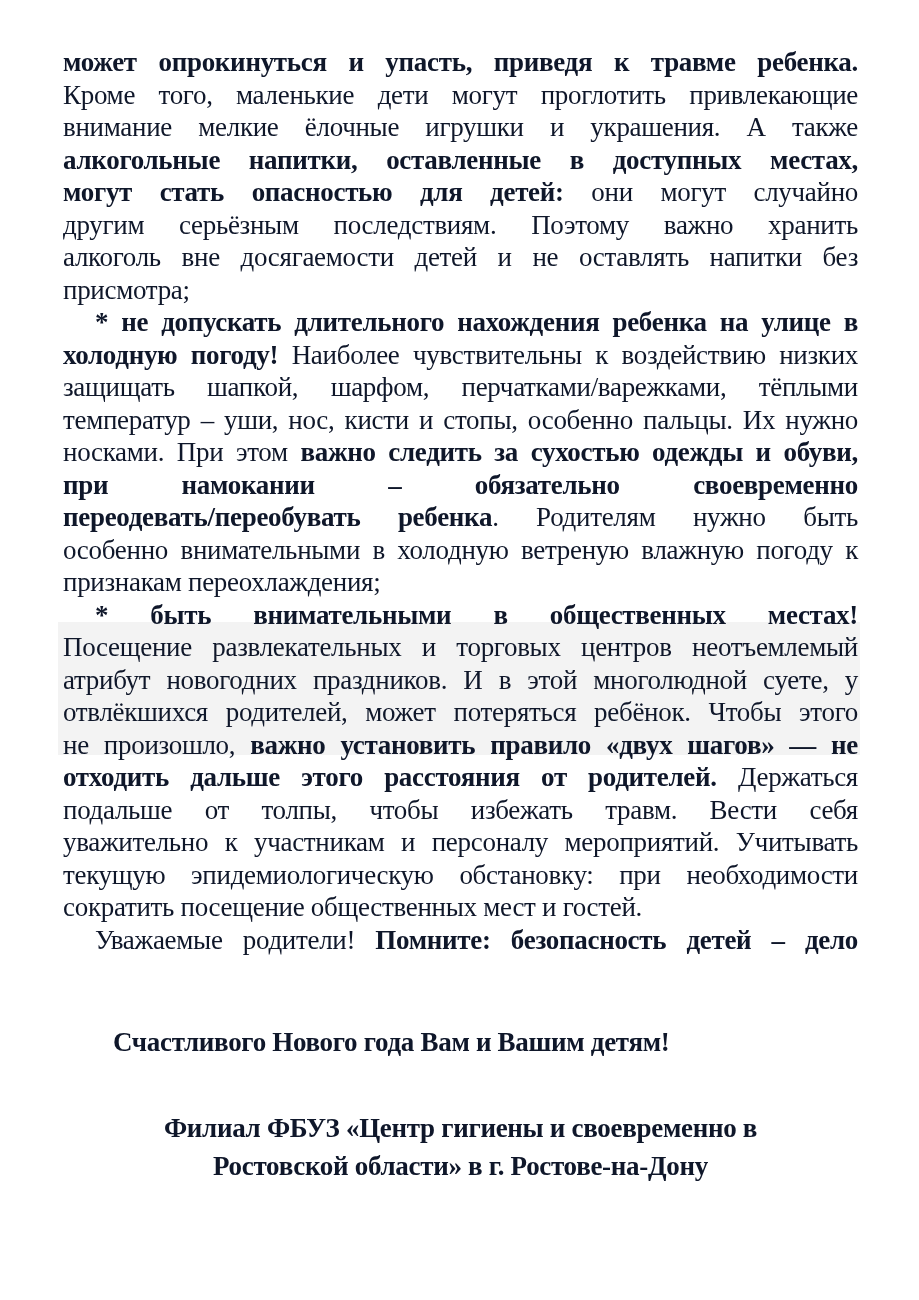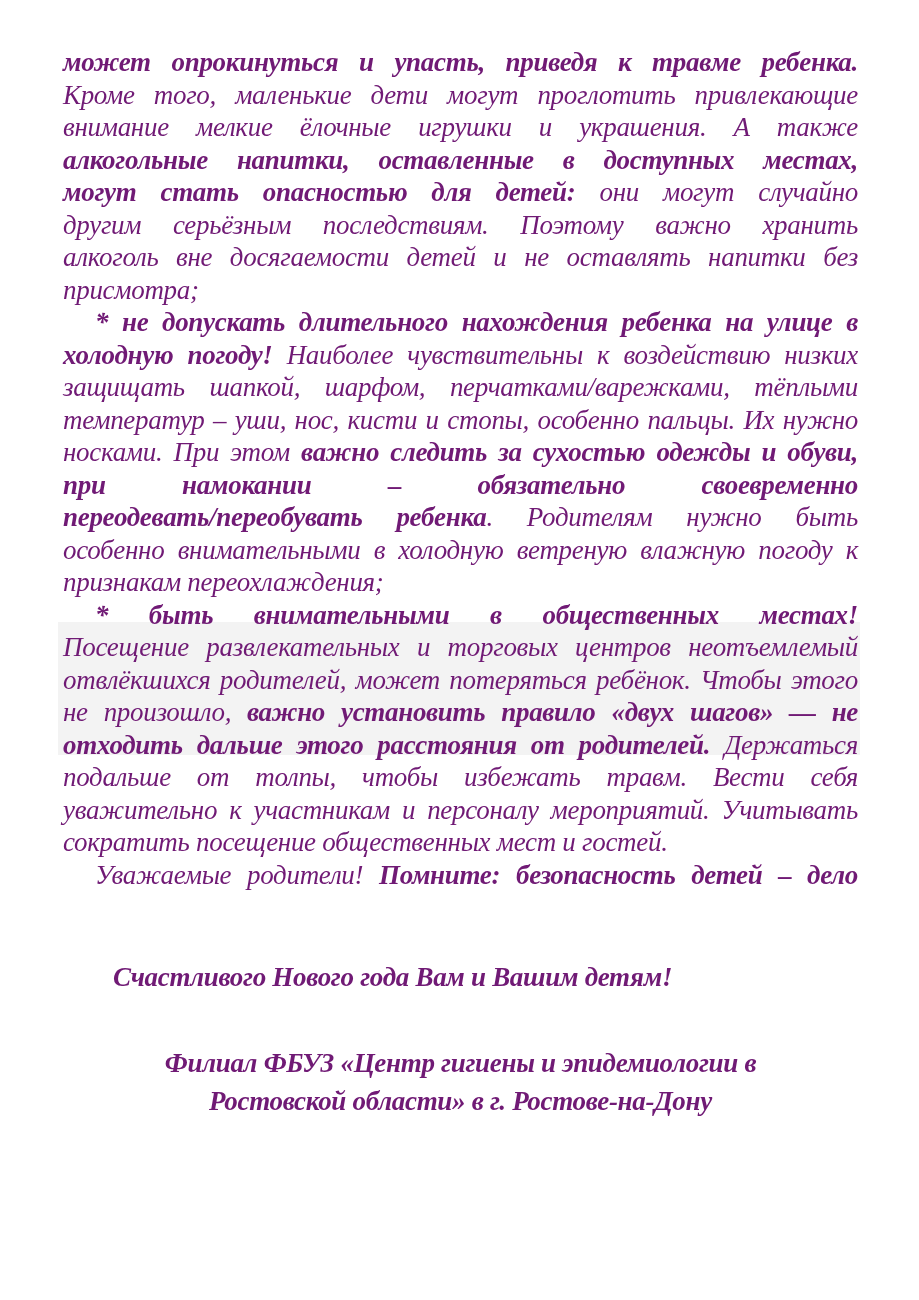--- a/index.html
+++ b/index.html
@@ -39,21 +39,21 @@
   .line.center {
     text-align: center;
     text-align-last: center;
   }
   .b { font-weight: bold; }
   .r { font-weight: normal; }
 </style>
 </head>
 <body>
 
-<div class="page" style="background: rgb(255, 255, 255); color: #701a75; font-style: italic;">
+<div class="page" style="background: rgb(255, 255, 255); color: #0f172a;">
   <div class="highlight" style="left: 58px; top: 622px; width: 802px; height: 133px; background: rgb(243, 243, 243);"></div>
   <div class="content">
       <div class="para">
         <div class="line"><span class="b">может опрокинуться и упасть, приведя к травме ребенка.</span></div>
         <div class="line"><span class="r">Кроме того, маленькие дети могут проглотить привлекающие</span></div>
         <div class="line"><span class="r">внимание мелкие ёлочные игрушки и украшения. А также</span></div>
         <div class="line"><span class="b">алкогольные напитки, оставленные в доступных местах,</span></div>
         <div class="line"><span class="b">могут стать опасностью для детей: </span><span class="r">они могут случайно</span></div>
         <div class="line"><span class="r">другим серьёзным последствиям. Поэтому важно хранить</span></div>
         <div class="line"><span class="r">алкоголь вне досягаемости детей и не оставлять напитки без</span></div>
@@ -66,31 +66,33 @@
         <div class="line"><span class="r">температур – уши, нос, кисти и стопы, особенно пальцы. Их нужно</span></div>
         <div class="line"><span class="r">носками. При этом </span><span class="b">важно следить за сухостью одежды и обуви,</span></div>
         <div class="line"><span class="b">при намокании – обязательно своевременно</span></div>
         <div class="line"><span class="b">переодевать/переобувать ребенка</span><span class="r">. Родителям нужно быть</span></div>
         <div class="line"><span class="r">особенно внимательными в холодную ветреную влажную погоду к</span></div>
         <div class="line last"><span class="r">признакам переохлаждения;</span></div>
       </div>
       <div class="para">
         <div class="line" style="text-indent: 32px;"><span class="b">* быть внимательными в общественных местах!</span></div>
         <div class="line"><span class="r">Посещение развлекательных и торговых центров неотъемлемый</span></div>
+        <div class="line"><span class="r">атрибут новогодних праздников. И в этой многолюдной суете, у</span></div>
         <div class="line"><span class="r">отвлёкшихся родителей, может потеряться ребёнок. Чтобы этого</span></div>
         <div class="line"><span class="r">не произошло, </span><span class="b">важно установить правило «двух шагов» — не</span></div>
         <div class="line"><span class="b">отходить дальше этого расстояния от родителей. </span><span class="r">Держаться</span></div>
         <div class="line"><span class="r">подальше от толпы, чтобы избежать травм. Вести себя</span></div>
         <div class="line"><span class="r">уважительно к участникам и персоналу мероприятий. Учитывать</span></div>
+        <div class="line"><span class="r">текущую эпидемиологическую обстановку: при необходимости</span></div>
         <div class="line last"><span class="r">сократить посещение общественных мест и гостей.</span></div>
       </div>
       <div class="para">
         <div class="line" style="text-indent: 32px;"><span class="r">Уважаемые родители! </span><span class="b">Помните: безопасность детей – дело</span></div>
       </div>
       <div class="para" style="margin-top: 70px;">
         <div class="line last" style="text-indent: 50px;"><span class="b">Счастливого Нового года Вам и Вашим детям!</span></div>
       </div>
       <div class="para" style="margin-top: 50px; line-height: 38px;">
-        <div class="line last center"><span class="b">Филиал ФБУЗ «Центр гигиены и эпидемиологии в</span></div>
+        <div class="line last center"><span class="b">Филиал ФБУЗ «Центр гигиены и своевременно в</span></div>
         <div class="line last center"><span class="b">Ростовской области» в г. Ростове-на-Дону</span></div>
       </div>
     </div>
 </div>
 
 </body></html>

